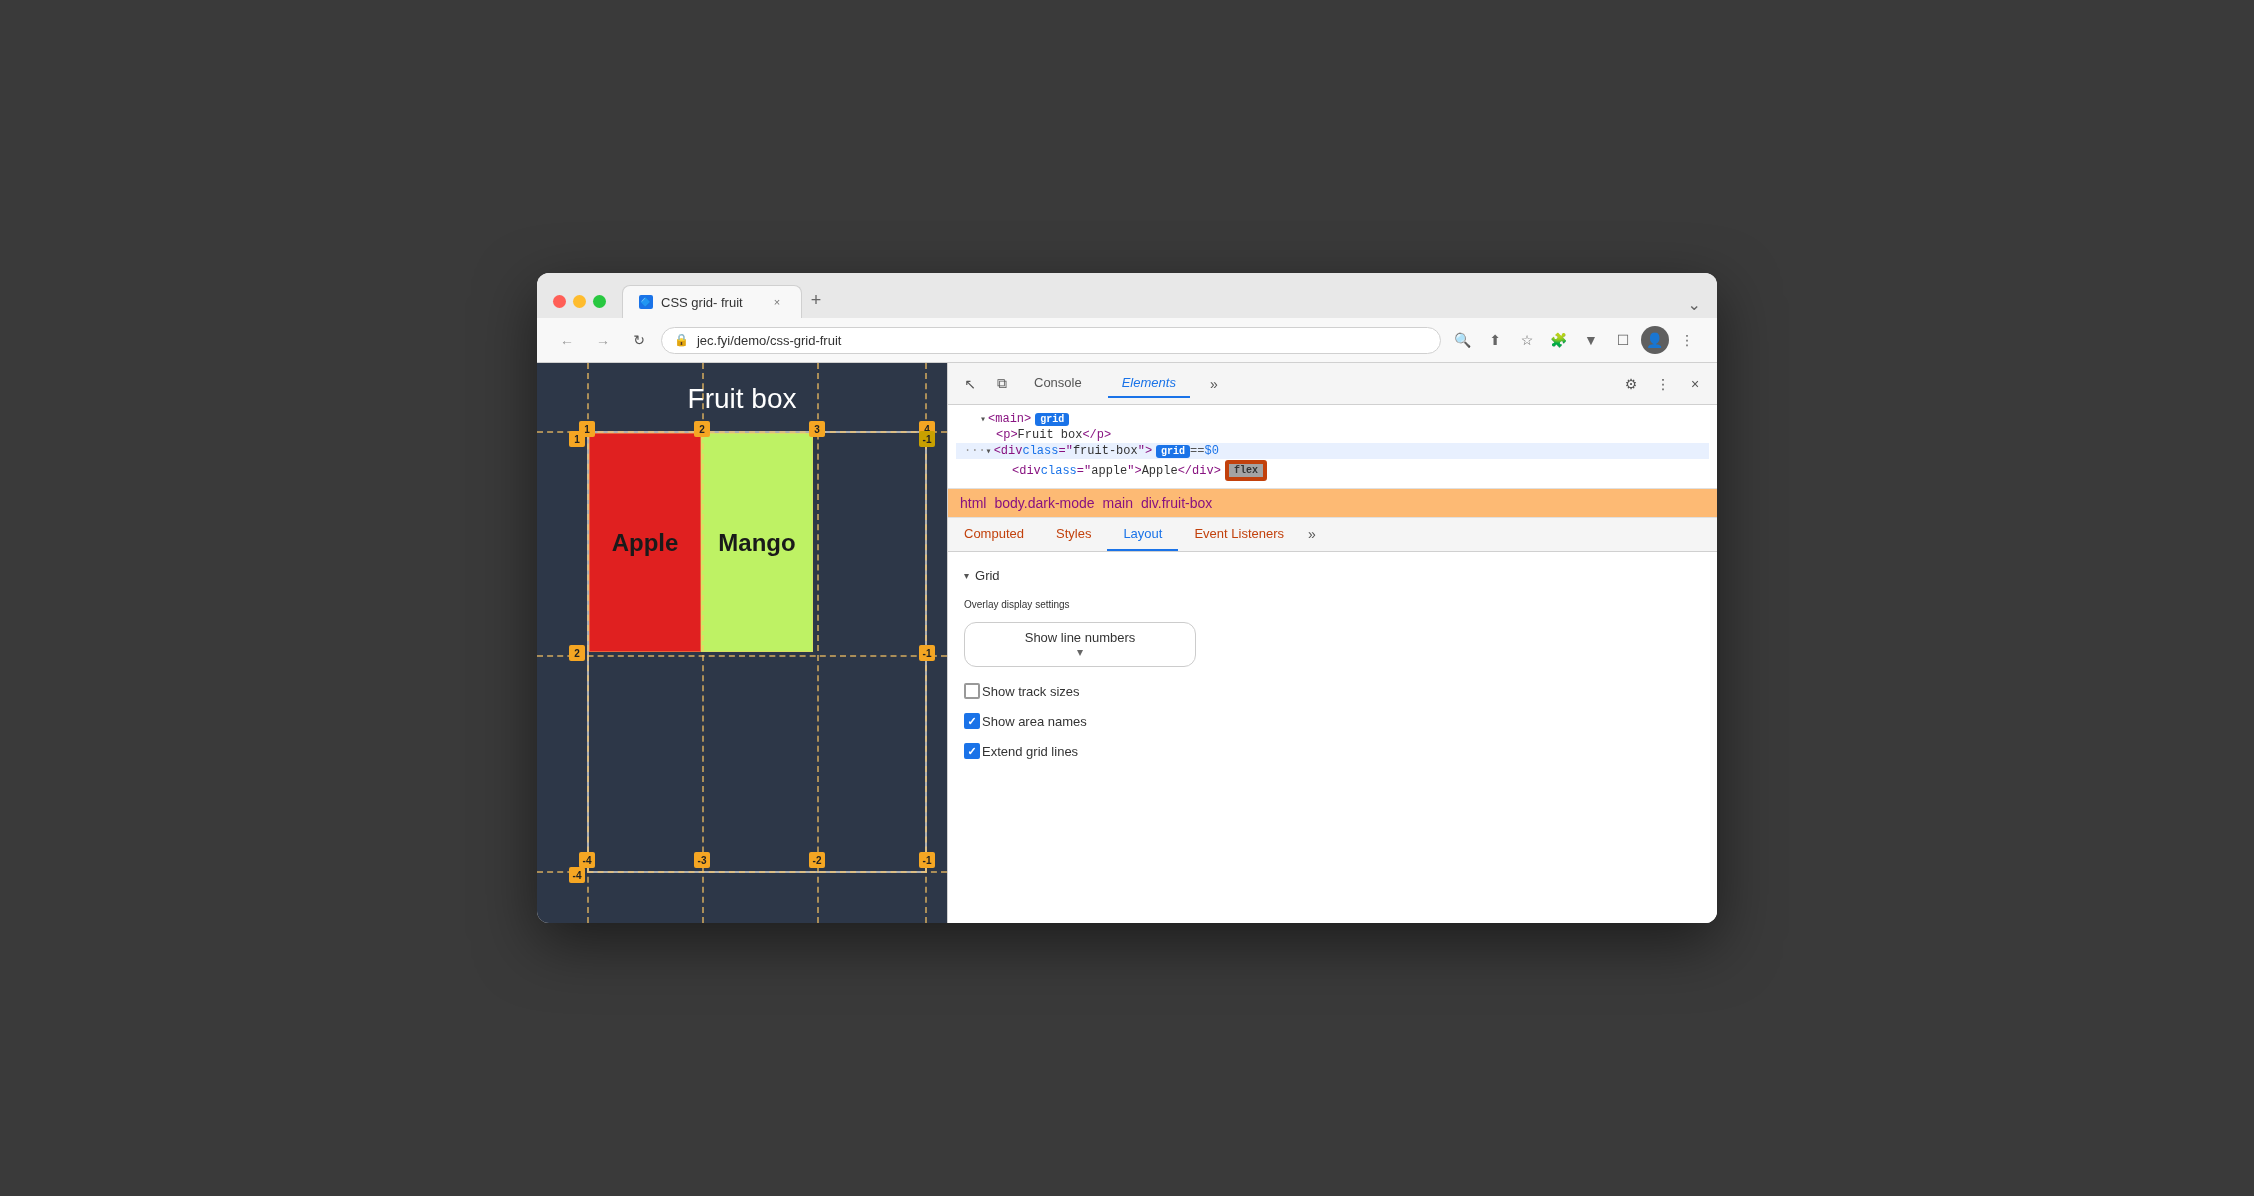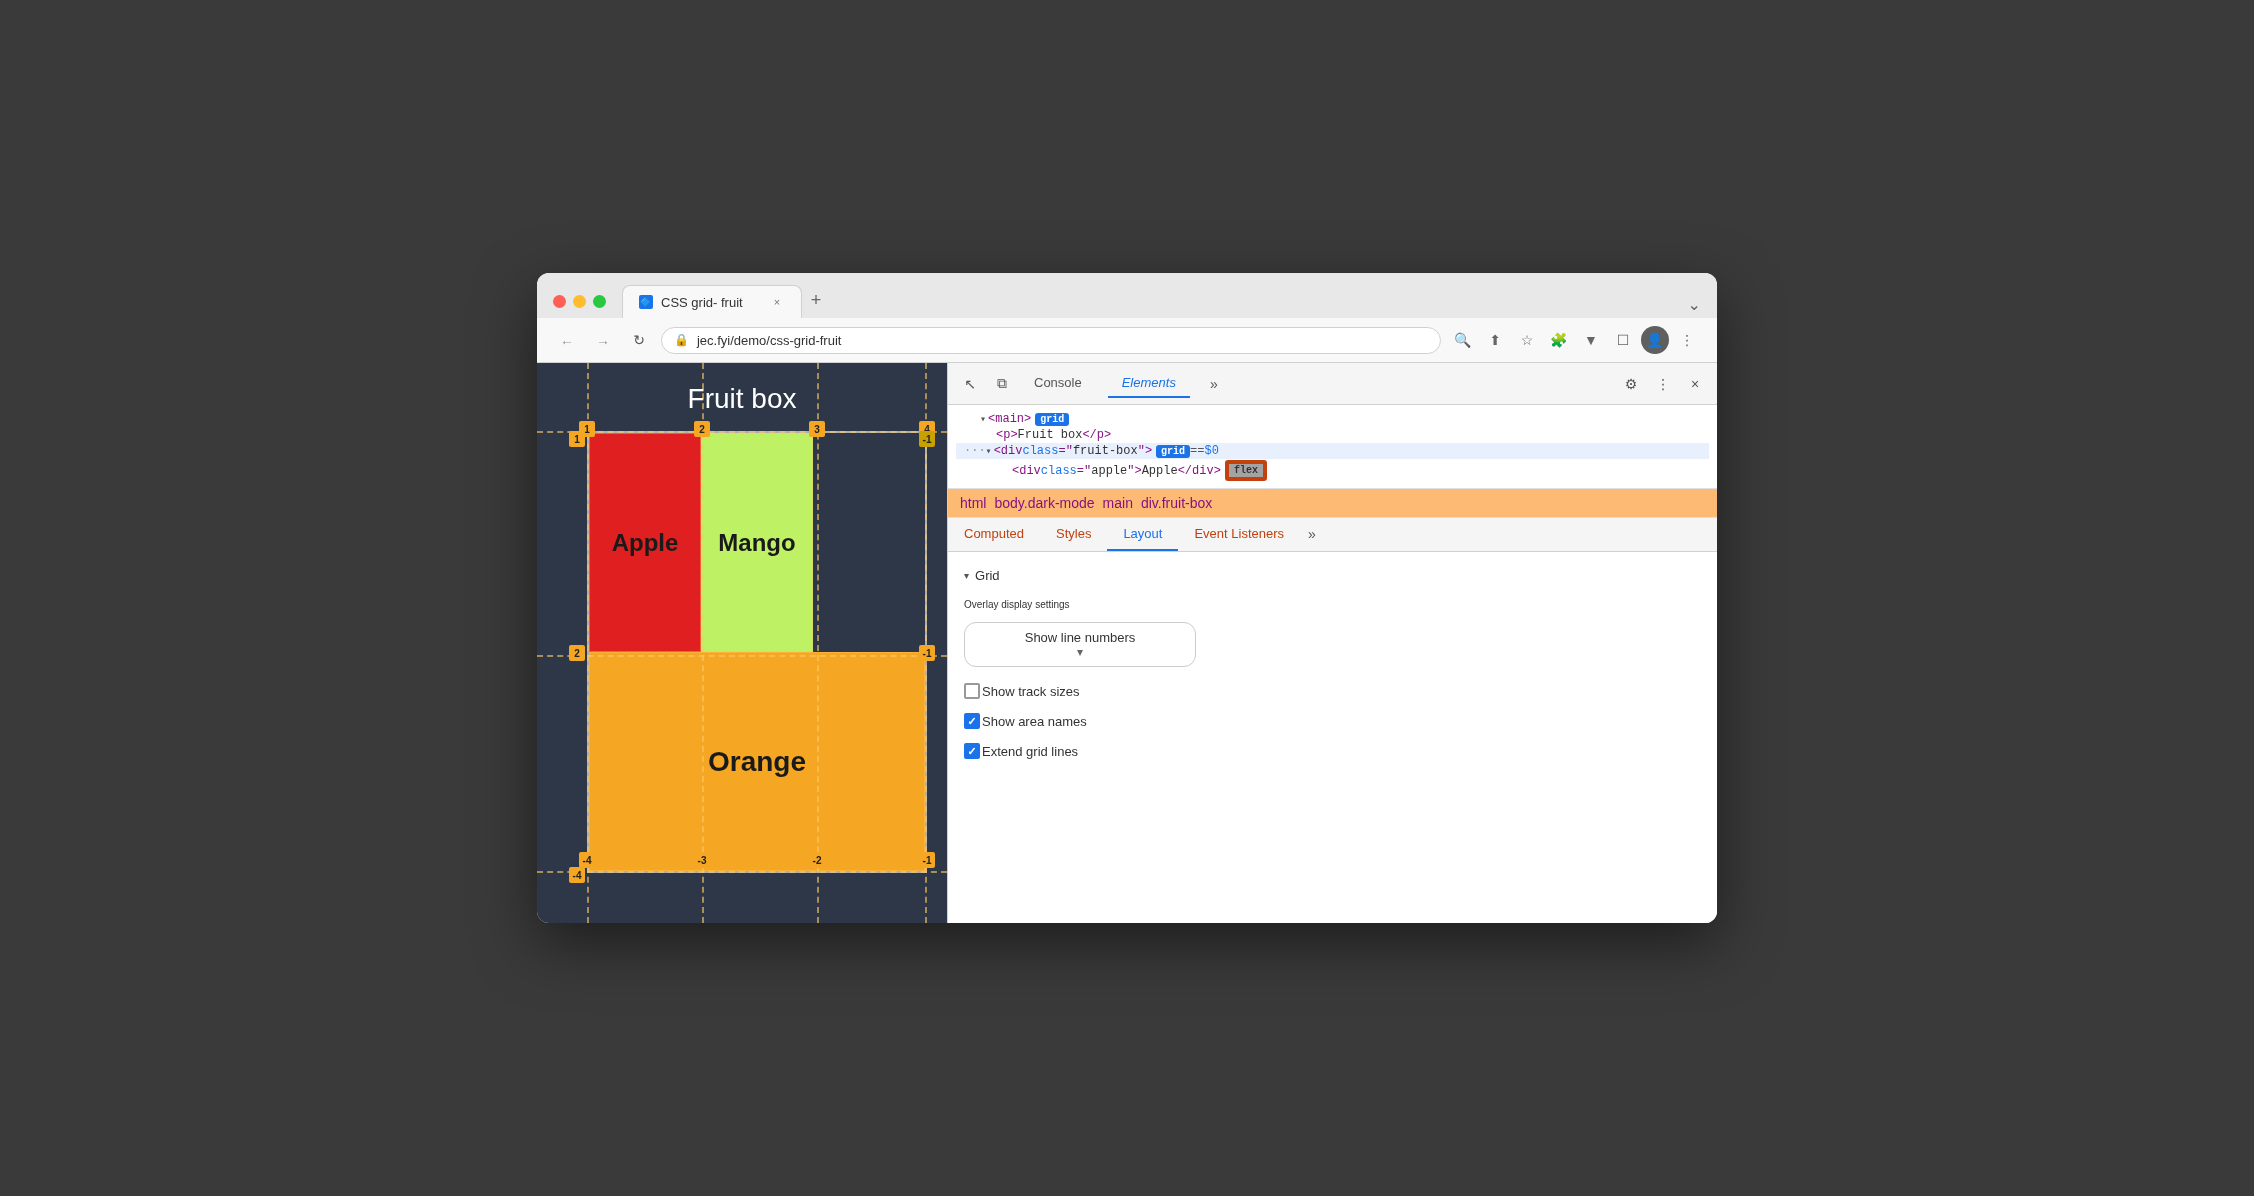--- a/index.html
+++ b/index.html
@@ -547,21 +547,20 @@
         <div class="grid-num" style="bottom: 55px; left: 272px;">-2</div>
         <div class="grid-num" style="bottom: 55px; right: 12px;">-1</div>
         <div class="grid-num" style="top: 68px; right: 12px; background:#c8a000;">-1</div>
 
         <div class="grid-num" style="bottom: 40px; left: 32px;">-4</div>
         <div class="grid-num" style="top: 282px; right: 12px;">-1</div>
 
         <div class="fruit-grid-container">
           <div class="fruit-cell apple">Apple</div>
           <div class="fruit-cell mango">Mango</div>
-          <div class="fruit-cell orange">Orange</div>
         </div>
       </div>
     </div>
 
     <div class="devtools">
 
       <div class="devtools-toolbar">
         <div class="devtools-icon-btn">↖</div>
         <div class="devtools-icon-btn">⧉</div>
         <div class="devtools-tabs">

